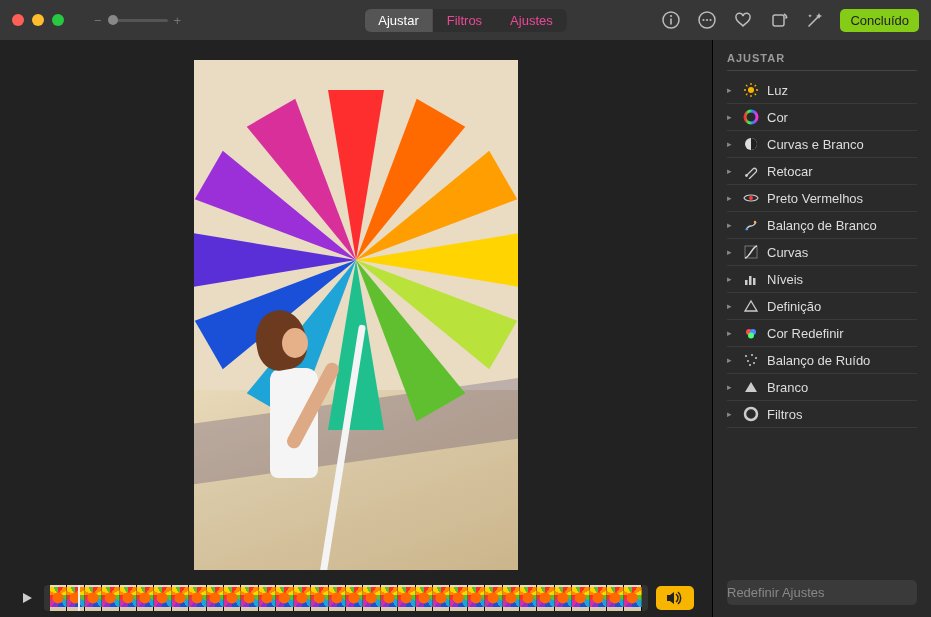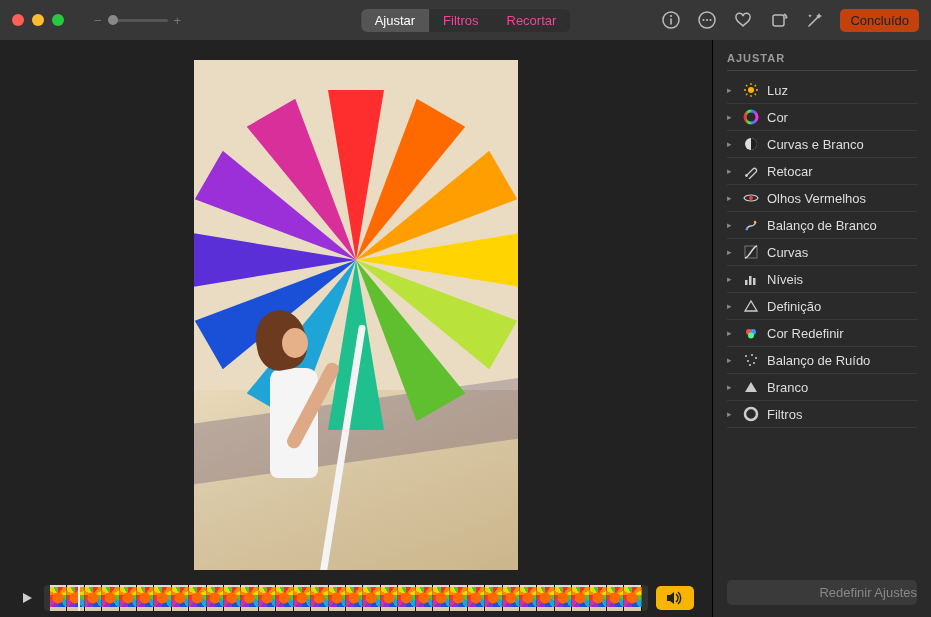--- a/index.html
+++ b/index.html
@@ -36,21 +36,21 @@
   }
   .seg-tabs .tab {
     padding: 4px 14px; color:#ec4899; font-size:13px; cursor:pointer;
   }
   .seg-tabs .tab.active { background:#555; color:#fff; }
   .right-tools {
     margin-left:auto; display:flex; align-items:center; gap:14px;
   }
   .icon-btn { width:22px; height:22px; display:flex; align-items:center; justify-content:center; color:#bbb; cursor:pointer; }
   .done-btn {
-    background:#c2410c; color:#222; font-weight:500; padding:4px 10px;
+    background:#84cc16; color:#222; font-weight:500; padding:4px 10px;
     border-radius:5px; font-size:13px; cursor:pointer;
   }
 
   .body-area {
     display:flex; height:calc(100% - 40px);
   }
   .canvas-area {
     flex:1; display:flex; flex-direction:column; align-items:center;
     background:#222; position:relative;
   }
@@ -133,21 +133,21 @@
     padding-bottom:6px; border-bottom:1px solid #444; margin-bottom:6px;
   }
   .adj-row {
     display:flex; align-items:center; gap:8px;
     padding:5px 0; border-bottom:1px solid #3a3a3a; cursor:pointer;
     color:#ddd; font-size:13px;
   }
   .adj-row .chev { color:#888; font-size:9px; width:8px; }
   .adj-row .aicon { width:16px; height:16px; display:flex; align-items:center; justify-content:center; }
   .reset-btn {
-    margin-top:auto; background:#3a3a3a; color:#888; text-align:right;
+    margin-top:auto; background:#3a3a3a; color:#888; text-align:left;
     padding:5px 0; border-radius:5px; font-size:13px; cursor:pointer;
   }
   svg { display:block; }
 </style>
 </head>
 <body>
 
 <div class="titlebar">
   <div class="traffic-lights">
     <div class="tl red"></div>
@@ -159,21 +159,21 @@
     <span>−</span>
     <div class="track">
       <div class="thumb"></div>
     </div>
     <span>+</span>
   </div>
 
   <div class="seg-tabs">
     <div class="tab active">Ajustar</div>
     <div class="tab">Filtros</div>
-    <div class="tab">Recortar</div>
+    <div class="tab">Ajustes</div>
   </div>
 
   <div class="right-tools">
     <div class="icon-btn">
       <svg width="20" height="20" viewBox="0 0 20 20">
           <circle cx="10" cy="10" r="8" fill="none" stroke="#bbb" stroke-width="1.5"></circle>
           <rect x="9.2" y="8.5" width="1.6" height="6" fill="#bbb"></rect>
           <circle cx="10" cy="6" r="1.1" fill="#bbb"></circle>
         </svg>
     </div>
@@ -352,21 +352,21 @@
           <span>Retocar</span>
         </div>
         <div class="adj-row">
           <span class="chev">▸</span>
           <span class="aicon">
             <svg width="16" height="16" viewBox="0 0 16 16">
               <path d="M1 8 C3 4 13 4 15 8 C13 12 3 12 1 8 Z" fill="none" stroke="#ccc" stroke-width="1.2"></path>
               <circle cx="8" cy="8" r="2" fill="#ff3a3a"></circle>
             </svg>
           </span>
-          <span>Olhos Vermelhos</span>
+          <span>Preto Vermelhos</span>
         </div>
         <div class="adj-row">
           <span class="chev">▸</span>
           <span class="aicon">
             <svg width="16" height="16" viewBox="0 0 16 16">
               <path d="M3 13 Q5 9 8 9 Q11 9 13 5" fill="none" stroke="#ccc" stroke-width="1.4"></path>
               <circle cx="4" cy="12" r="1.2" fill="#4aa3ff"></circle>
               <circle cx="12" cy="5" r="1.2" fill="#ffb14a"></circle>
             </svg>
           </span>

